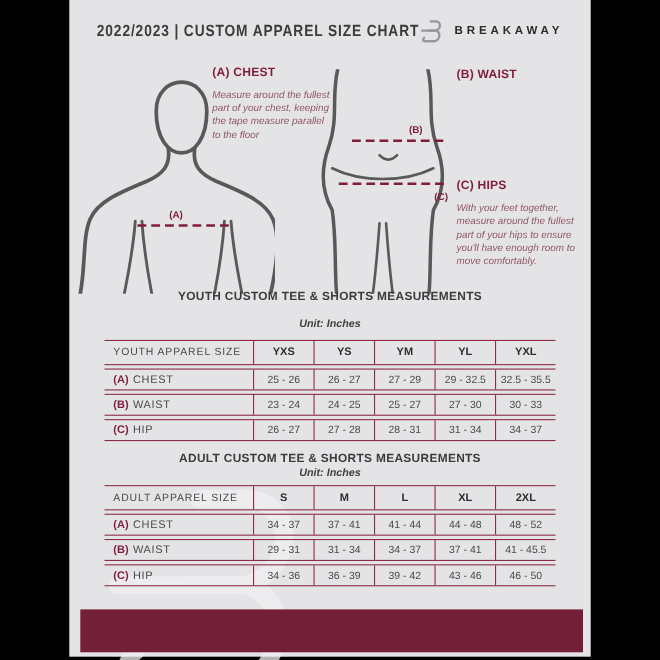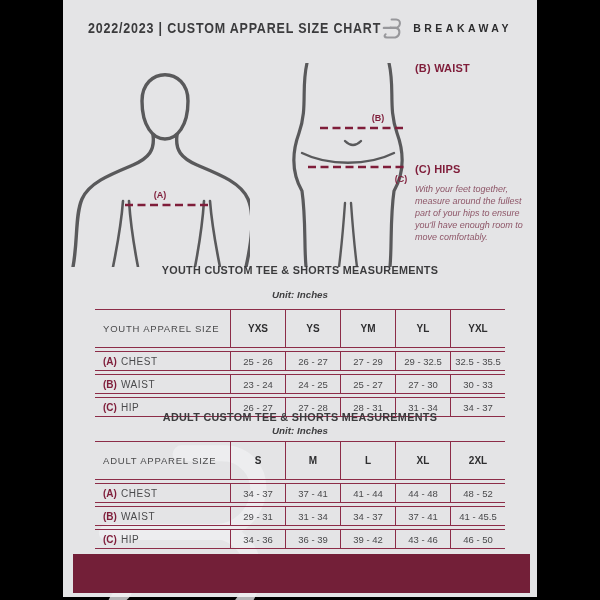--- a/index.html
+++ b/index.html
@@ -40,21 +40,21 @@
   
   .sec-title{position:absolute;left:0;width:100%;text-align:center;font-size:10.8px;font-weight:bold;letter-spacing:0.3px;color:var(--dark);z-index:2;}
   .sec-unit{position:absolute;left:0;width:100%;text-align:center;font-size:9.8px;font-style:italic;color:#3f3f41;z-index:2;font-weight:bold;}
   .youth-title{top:264px;} .youth-unit{top:289px;}
   .adult-title{top:411px;} .adult-unit{top:425px;}
 
   
   .size-table{position:absolute;left:32px;width:410px;z-index:2;}
   .youth-table{top:309px;} .adult-table{top:441px;}
   .trow{display:flex;align-items:stretch;height:20px;border-top:1.2px solid var(--tborder);border-bottom:1.2px solid var(--tborder);margin-bottom:3px;}
-  .trow.head{height:39px;}
+  .trow.head{height:23px;}
   .tlabel{width:135px;display:flex;align-items:center;padding-left:8px;}
   .apparel-size-label{font-size:9.5px;letter-spacing:0.8px;color:var(--body-text);}
   .row-key{font-size:10px;font-weight:bold;color:var(--accent);margin-right:4px;}
   .row-name{font-size:10px;letter-spacing:0.6px;color:var(--body-text);}
   .tcell{width:55px;border-left:1.2px solid var(--tborder);display:flex;align-items:center;justify-content:center;}
   .tcell.size-head{font-size:10px;font-weight:bold;color:#2e2e30;}
   .tcell.value{font-size:9.5px;color:var(--body-text);}
 
   
   .watermark{position:absolute;left:18px;top:418px;z-index:1;opacity:0.75;}
@@ -98,20 +98,24 @@
       <path class="fig-outline" stroke-width="2.4" d="M62,78 q8,8 16,0"></path>
       <path class="fig-outline" stroke-width="2.4" d="M19,90 C45,103 85,103 111,90"></path>
       <path class="fig-outline" stroke-width="2.4" d="M62,140 C60,168 58,188 56,204"></path>
       <path class="fig-outline" stroke-width="2.4" d="M68,140 C70,168 72,188 74,204"></path>
       <path class="dash-line" d="M37,65 H122"></path>
       <text class="fig-label" x="95" y="58" text-anchor="middle">(B)</text>
       <path class="dash-line" d="M25,104 H122"></path>
       <text class="fig-label" x="118" y="119" text-anchor="middle">(C)</text>
     </svg>
 
+    <div class="chest-block">
+      <div class="meas-head">(A) CHEST</div>
+      <div class="meas-desc">Measure around the fullest part of your chest, keeping the tape measure parallel to the floor</div>
+    </div>
     <div class="waist-block">
       <div class="meas-head">(B) WAIST</div>
     </div>
     <div class="hips-block">
       <div class="meas-head">(C) HIPS</div>
       <div class="meas-desc">With your feet together, measure around the fullest part of your hips to ensure you'll have enough room to move comfortably.</div>
     </div>
 
     <svg class="watermark" width="225" height="230" viewBox="0 0 24 24">
       <g transform="skewX(-6) translate(1,0)" stroke="#f0f1f3" stroke-width="1.7" fill="none" stroke-linecap="round">

